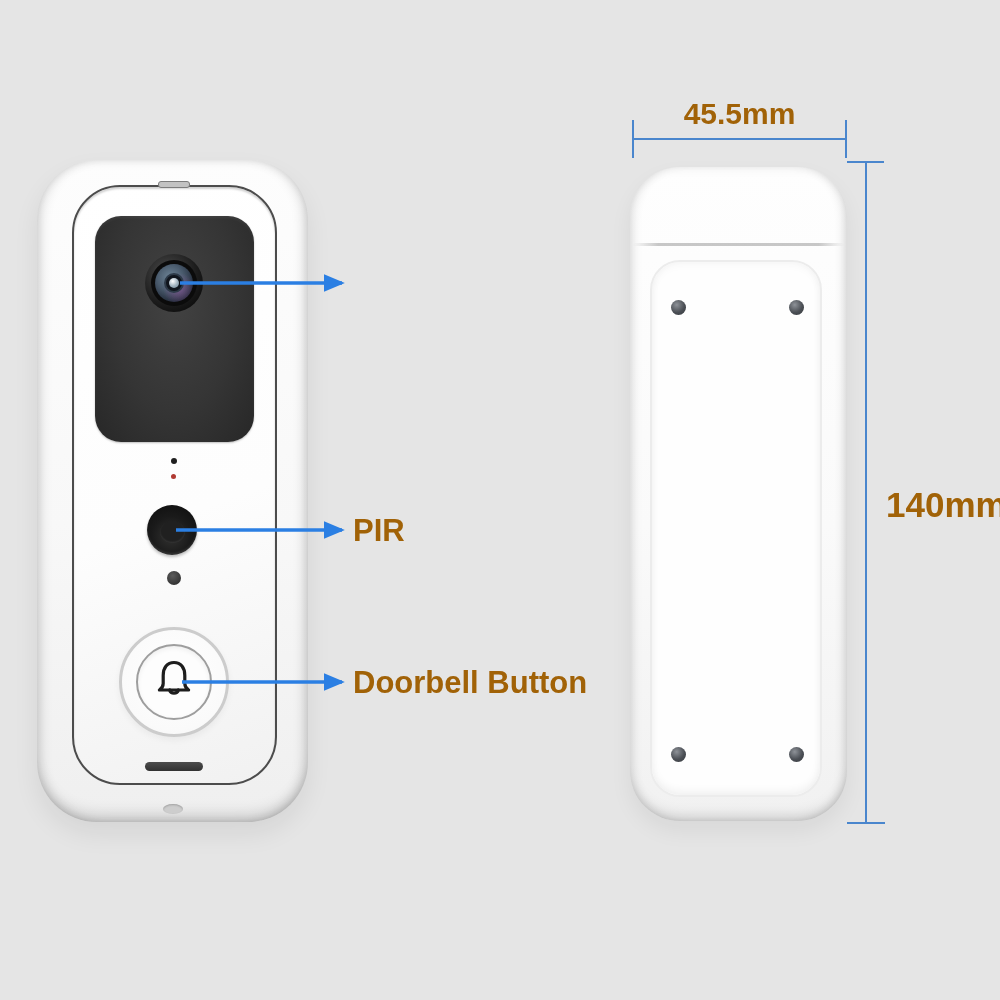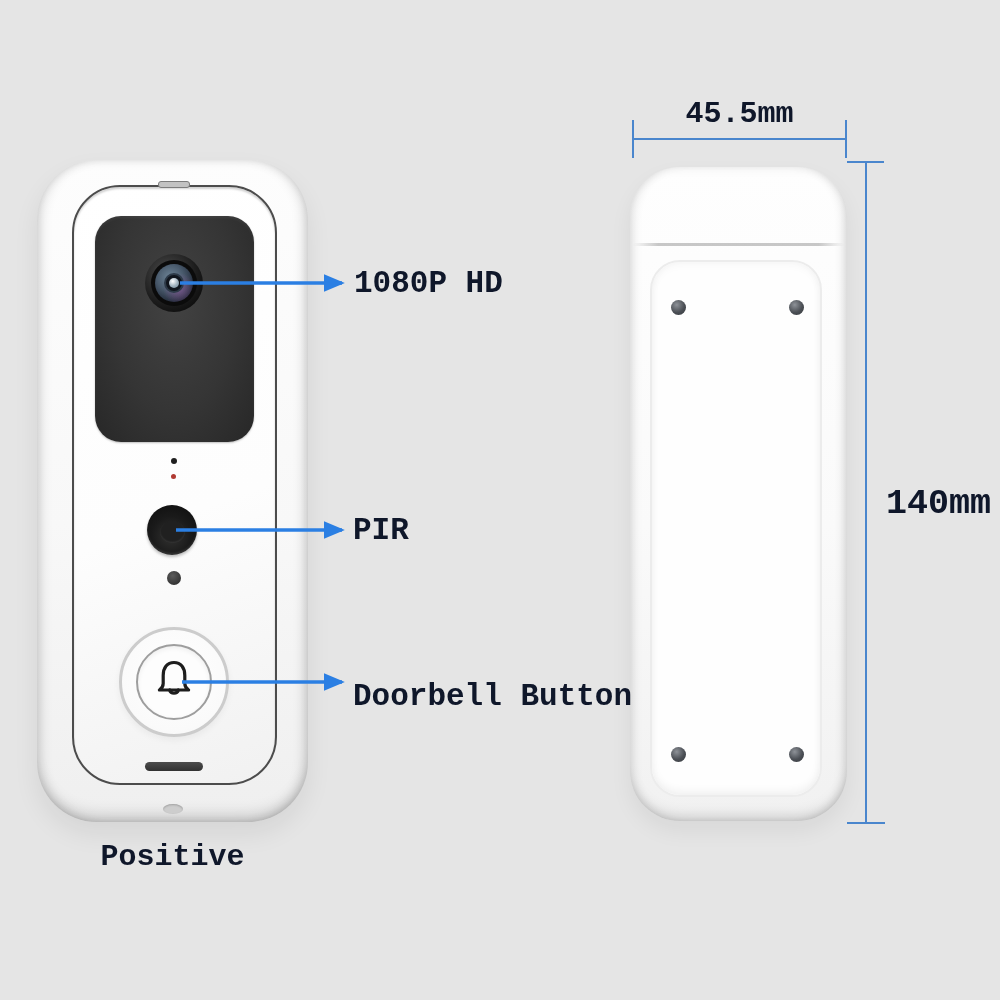--- a/index.html
+++ b/index.html
@@ -130,28 +130,28 @@
     background:radial-gradient(circle at 38% 32%,#8e9298 0%,#4b4f55 55%,#35383c 100%);
     box-shadow:0 1px 1px rgba(255,255,255,0.7);
   }
   .screw.tl{left:671px;top:300px;}
   .screw.tr{left:789px;top:300px;}
   .screw.bl{left:671px;top:747px;}
   .screw.br{left:789px;top:747px;}
 
   
   .blue-label{
-    color:#0f172a;font-weight:bold;white-space:nowrap;
-    font-family:Liberation Mono, monospace;
+    color:#a16207;font-weight:bold;white-space:nowrap;
+    font-family:Liberation Sans, sans-serif;
     line-height:1;
   }
   .callout{font-size:31px;}
   .lbl-1080p{left:354px;top:268px;}
   .lbl-pir{left:353px;top:515px;text-align:center;}
-  .lbl-doorbell{left:353px;top:681px;}
+  .lbl-doorbell{left:353px;top:667px;}
   .caption{font-size:30px;text-align:center;}
   .cap-positive{left:37px;top:842px;width:271px;}
   .cap-back{left:630px;top:842px;width:217px;}
   .dim-width{left:633px;top:99px;width:213px;text-align:center;font-size:30px;}
   .dim-height{left:886px;top:487px;font-size:35px;}
 
   .overlay{left:0;top:0;pointer-events:none;}
 </style>
 </head>
 <body>
@@ -208,22 +208,20 @@
     <g stroke="#4a86cd" stroke-width="2">
       <line x1="633" y1="139" x2="846" y2="139"></line>
       <line x1="633" y1="120" x2="633" y2="158"></line>
       <line x1="846" y1="120" x2="846" y2="158"></line>
       <line x1="866" y1="162" x2="866" y2="823"></line>
       <line x1="847" y1="162" x2="884" y2="162"></line>
       <line x1="847" y1="823" x2="885" y2="823"></line>
     </g>
   </svg>
 
-  <div class="abs blue-label callout lbl-1080p">1080P HD</div>
   <div class="abs blue-label callout lbl-pir">PIR</div>
   <div class="abs blue-label callout lbl-doorbell">Doorbell Button</div>
 
-  <div class="abs blue-label caption cap-positive">Positive</div>
 
   <div class="abs blue-label dim-width">45.5mm</div>
   <div class="abs blue-label dim-height">140mm</div>
 
 </div>
 
 </body></html>

